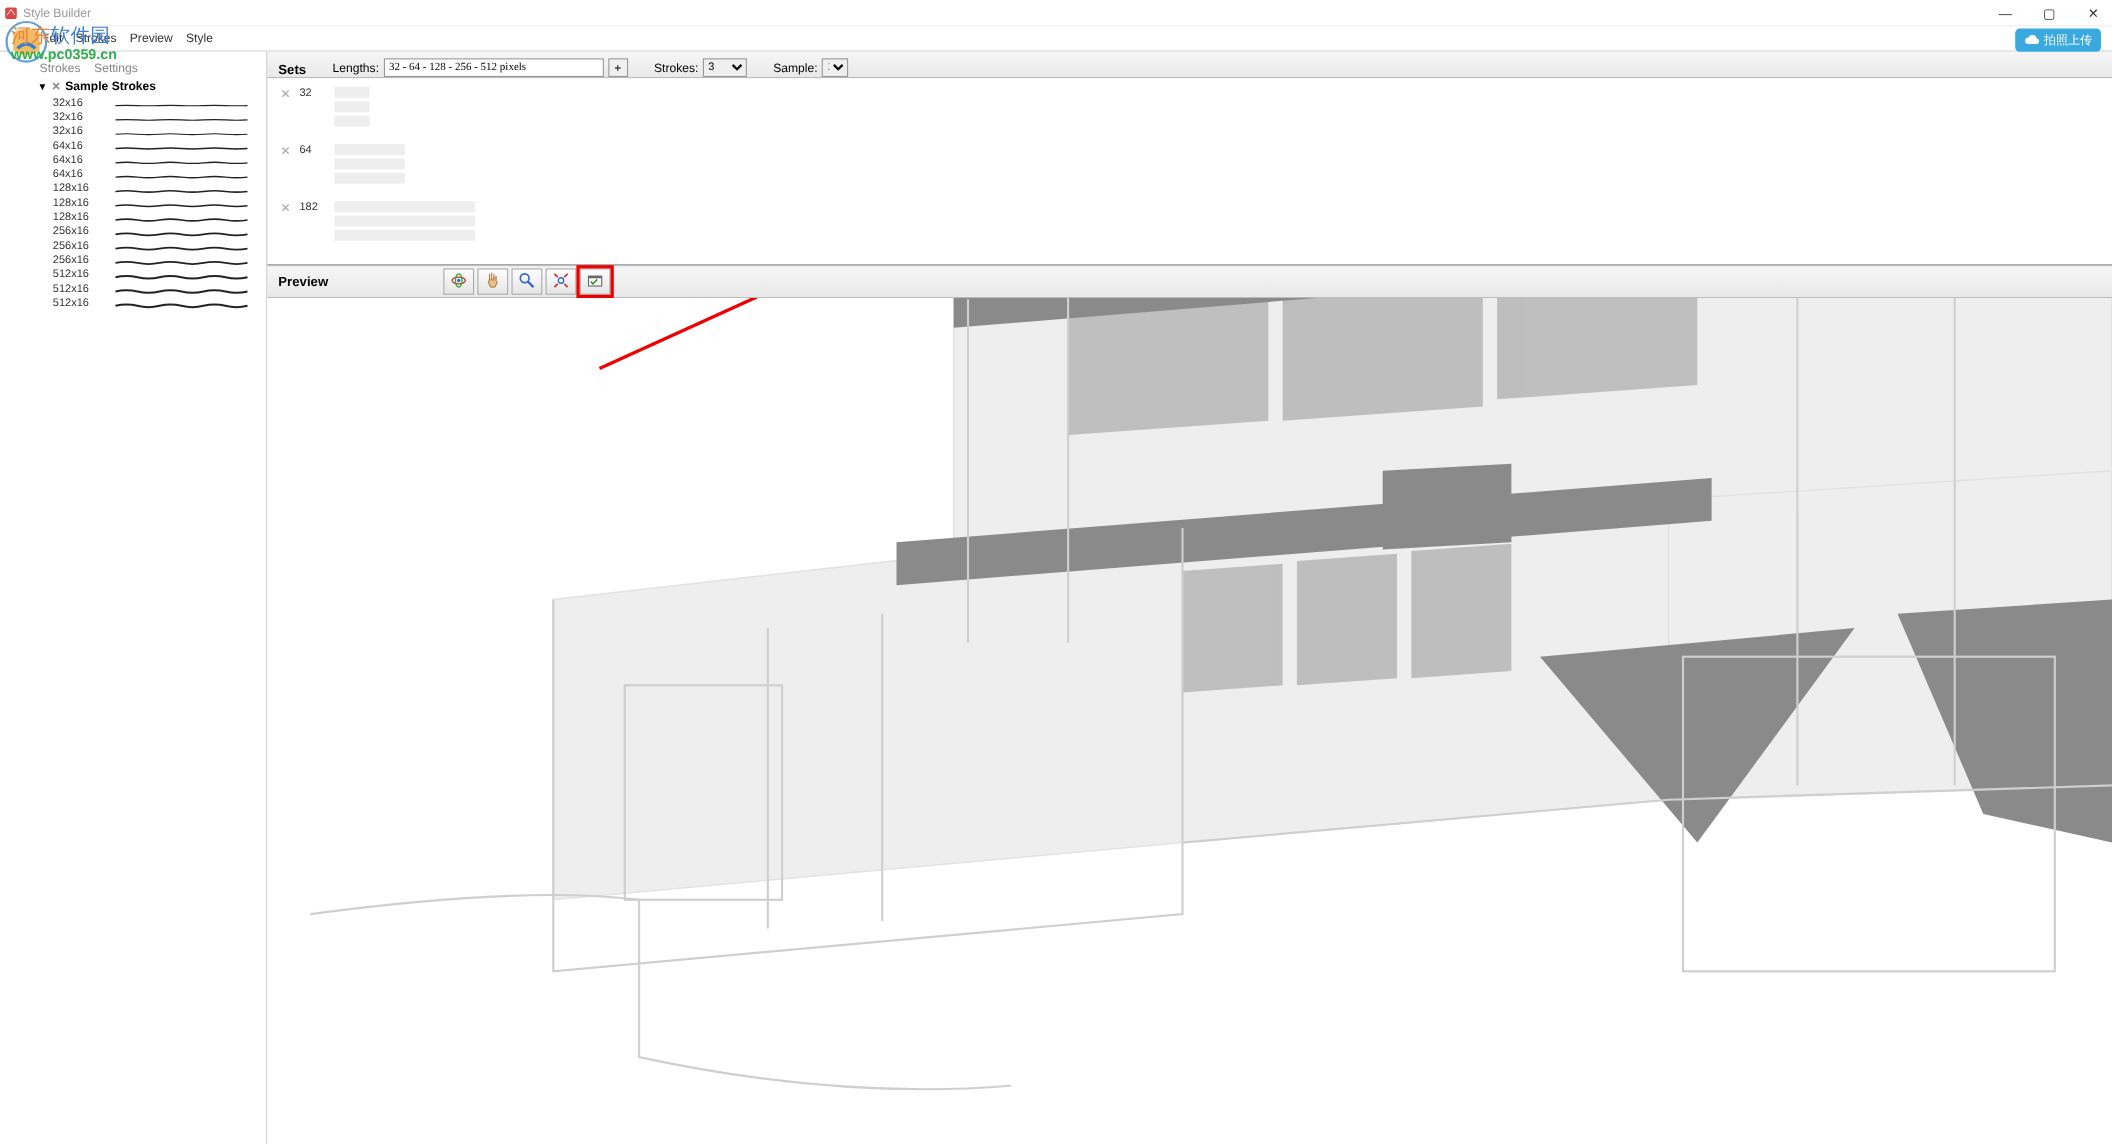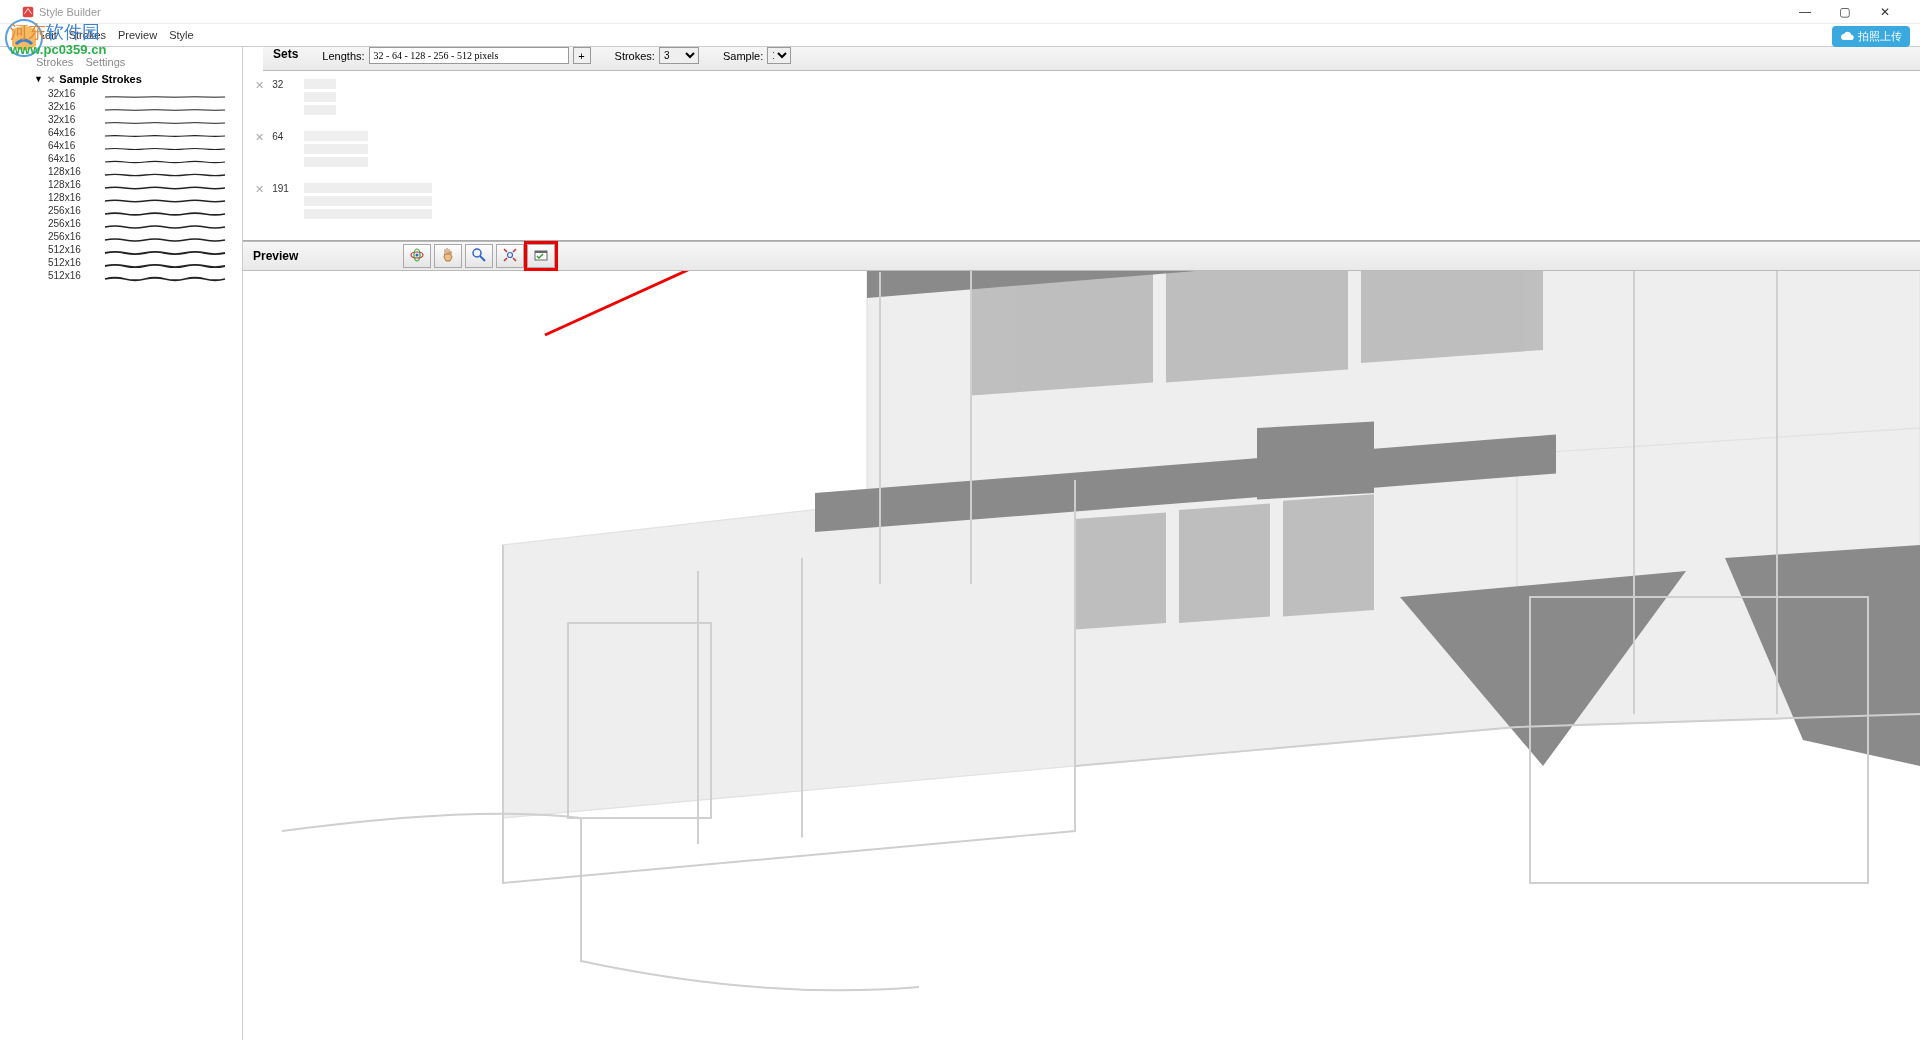--- a/index.html
+++ b/index.html
@@ -1,17 +1,17 @@
 <!DOCTYPE html>
 <html><head>
 <meta charset="utf-8">
 <style>
 * { box-sizing: border-box; margin: 0; padding: 0; }
 body { font-family: "Microsoft YaHei", Arial, sans-serif; font-size: 11px; background: #fff; overflow: hidden; }
-.titlebar { height: 24px; display: flex; align-items: center; justify-content: space-between; padding: 0 21px; background: #fff; border-bottom: 1px solid #eee; }
+.titlebar { height: 24px; display: flex; align-items: center; justify-content: space-between; padding: 0 3px; background: #fff; border-bottom: 1px solid #eee; }
 .titlebar-left { display: flex; align-items: center; gap: 4px; }
 .titlebar-icon { width: 14px; height: 14px; }
 .titlebar-title { color: #999; font-size: 11px; }
 .titlebar-controls { display: flex; gap: 12px; align-items: center; }
 .titlebar-btn { width: 28px; height: 20px; display: flex; align-items: center; justify-content: center; cursor: pointer; color: #333; font-size: 12px; }
 .menubar { height: 22px; display: flex; align-items: center; padding: 0 8px; gap: 12px; font-size: 11px; color: #333; position: relative; }
 .menu-item { cursor: pointer; }
 .watermark1 { position: absolute; left: 10px; top: 20px; font-size: 18px; font-weight: normal; color: #e0873a; pointer-events: none; z-index: 5; }
 .watermark1 span.cn { color: #3a7fd0; }
 .watermark2 { position: absolute; left: 10px; top: 42px; font-size: 13px; font-weight: bold; color: #2bb04a; pointer-events: none; z-index: 5; }
@@ -20,21 +20,21 @@
 .main { display: flex; height: calc(1040px - 46px); border-top: 1px solid #ccc; }
 .sidebar { width: 215px; border-right: 1px solid #ccc; background: #fff; padding-top: 6px; position: relative; margin-left: 28px; }
 .sidebar-header { display: flex; align-items: center; gap: 4px; padding: 2px 6px; font-weight: bold; font-size: 11px; }
 .sidebar-arrow { font-size: 9px; }
 .sidebar-x { color: #888; font-size: 10px; }
 .stroke-row { display: flex; align-items: center; padding: 1px 6px 1px 20px; font-size: 10px; gap: 4px; }
 .stroke-label { width: 42px; color: #333; }
 .stroke-line { flex: 1; height: 6px; position: relative; }
 .stroke-line svg { width: 100%; height: 100%; }
 .content { flex: 1; display: flex; flex-direction: column; }
-.sets-bar { height: 24px; background: linear-gradient(#f6f6f6,#e9e9e9); border-bottom: 1px solid #bbb; display: flex; align-items: flex-start; padding: 0 10px; gap: 24px; margin-left: 20px; }
+.sets-bar { height: 24px; background: linear-gradient(#f6f6f6,#e9e9e9); border-bottom: 1px solid #bbb; display: flex; align-items: flex-end; padding: 0 10px; gap: 24px; }
 .sets-title { font-weight: bold; font-size: 12px; }
 .sets-field { display: flex; align-items: center; gap: 4px; font-size: 11px; }
 .sets-field input[type=text] { border: 1px solid #999; height: 17px; padding: 0 4px; font-family: Liberation Serif, serif; font-size: 10px; }
 .sets-field select { border: 1px solid #999; height: 17px; font-size: 10px; }
 .sets-add-btn { width: 18px; height: 17px; border: 1px solid #999; background: #f0f0f0; display: flex; align-items: center; justify-content: center; cursor: pointer; font-size: 11px; }
 .sets-body { height: 170px; overflow-y: auto; border-bottom: 1px solid #aaa; position: relative; }
 .set-row { display: flex; align-items: flex-start; padding: 8px 12px; gap: 8px; }
 .set-x { color: #aaa; font-size: 11px; cursor: pointer; }
 .set-num { width: 24px; color: #333; font-size: 10px; }
 .set-bars { display: flex; flex-direction: column; gap: 3px; }
@@ -232,21 +232,21 @@
             <span class="set-x">✕</span>
             <span class="set-num">64</span>
             <div class="set-bars">
               <div class="set-bar" style="width: 64px;"></div>
               <div class="set-bar" style="width: 64px;"></div>
               <div class="set-bar" style="width: 64px;"></div>
             </div>
           </div>
           <div class="set-row">
             <span class="set-x">✕</span>
-            <span class="set-num">191</span>
+            <span class="set-num">182</span>
             <div class="set-bars">
               <div class="set-bar" style="width: 128px;"></div>
               <div class="set-bar" style="width: 128px;"></div>
               <div class="set-bar" style="width: 128px;"></div>
             </div>
           </div>
         </div>
     </div>
 
     <div class="preview-bar">

